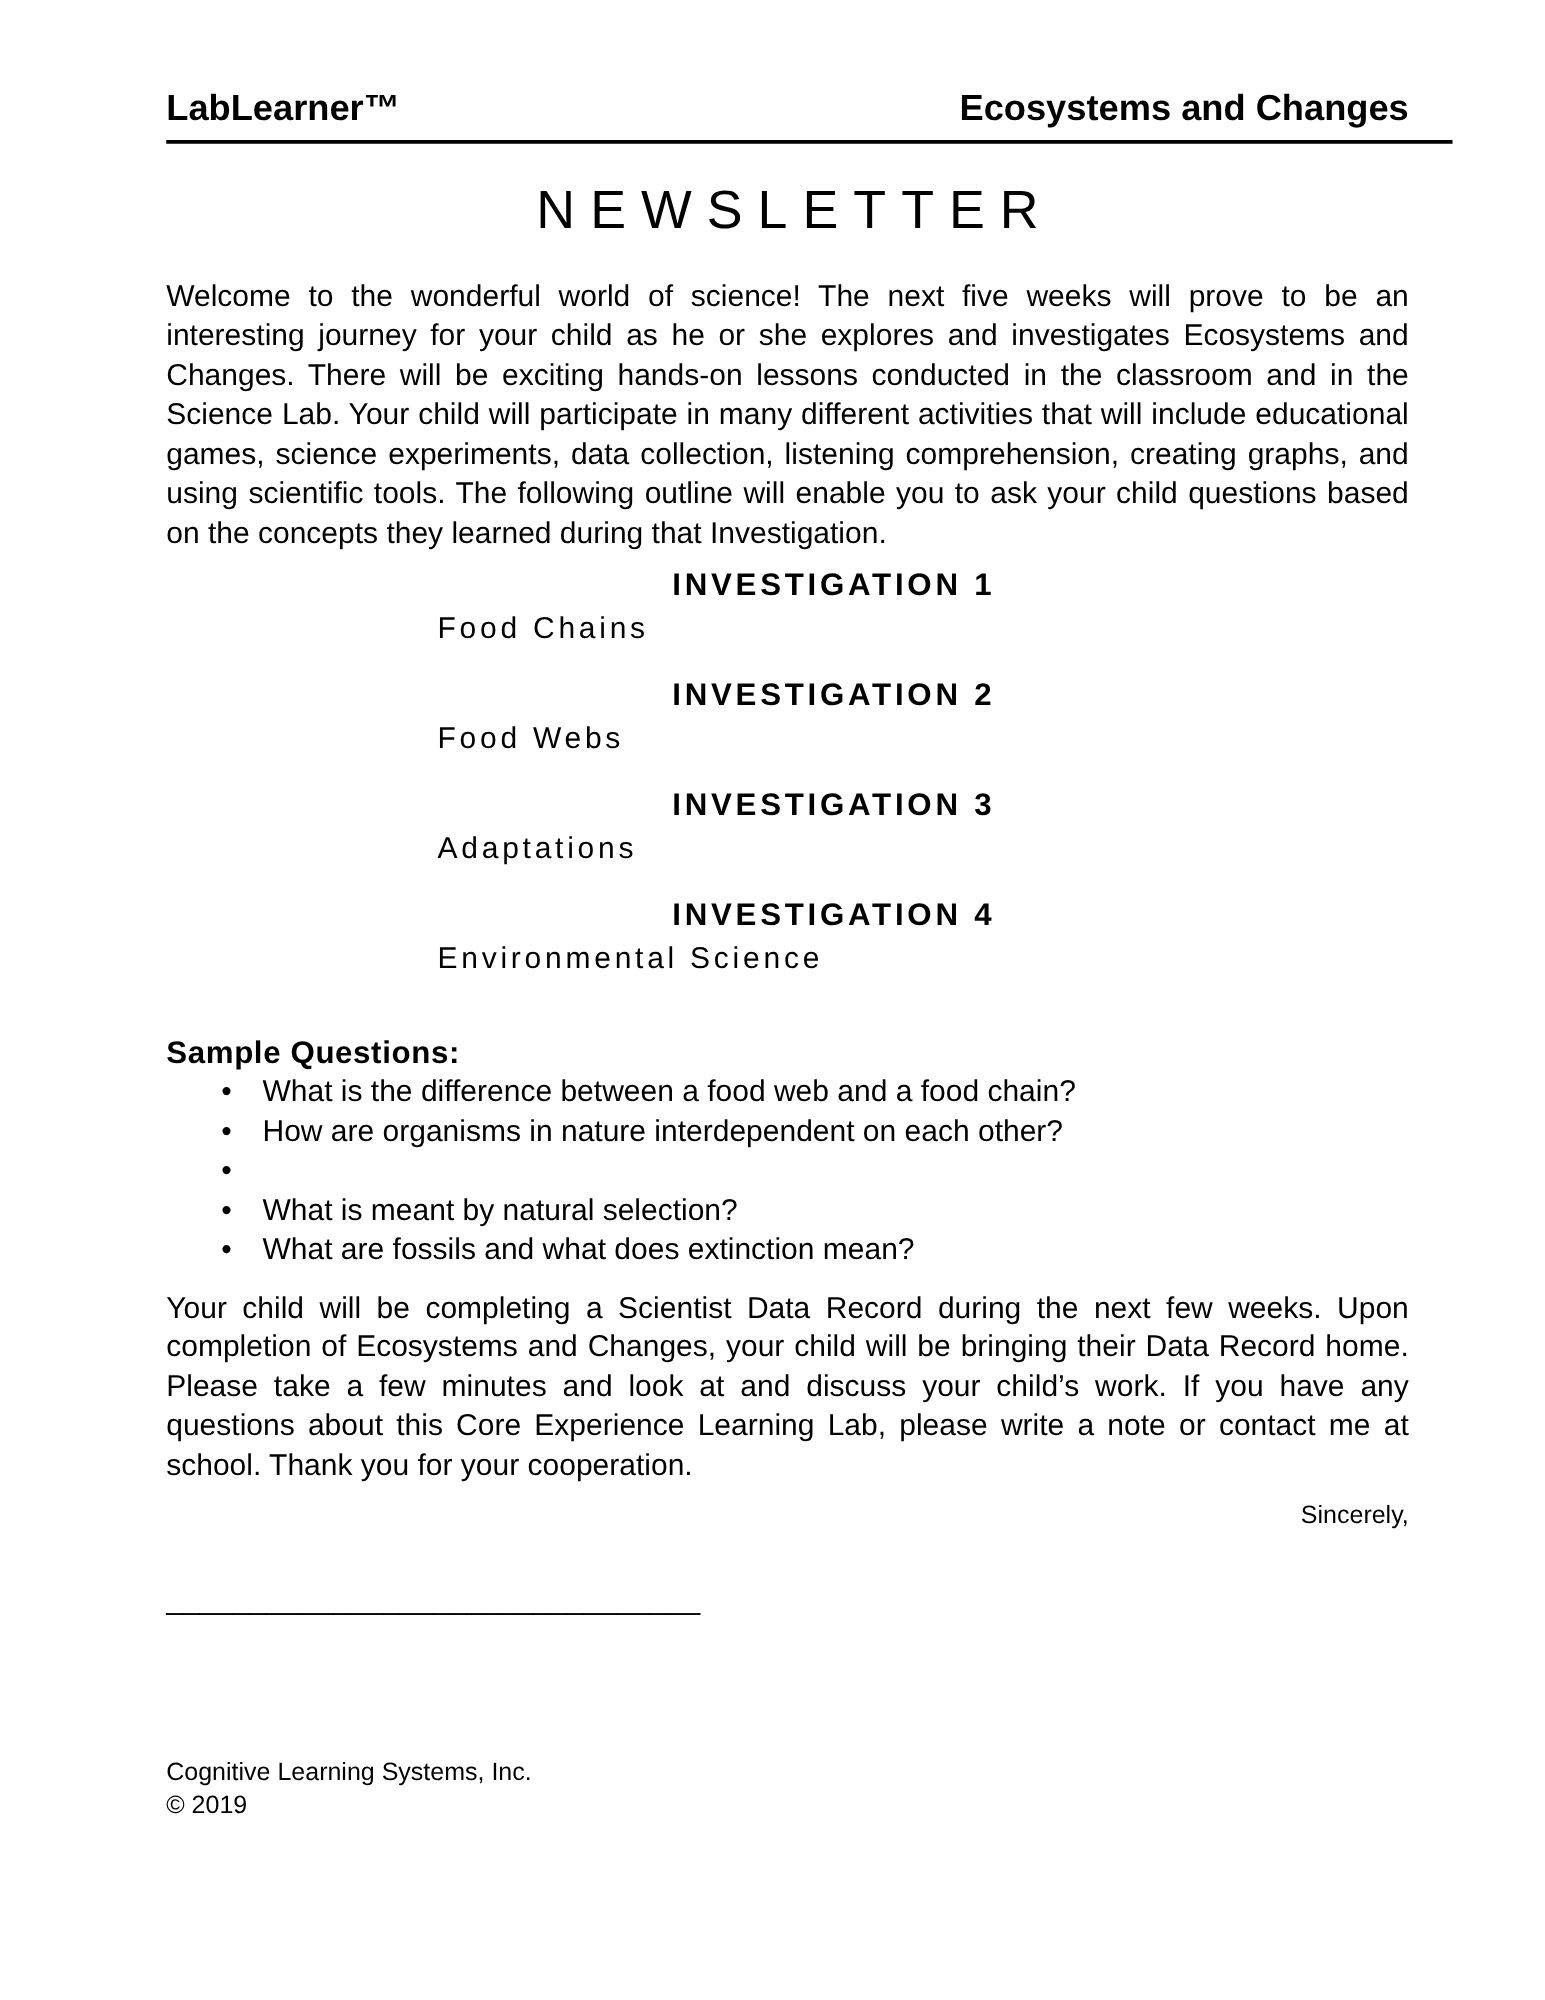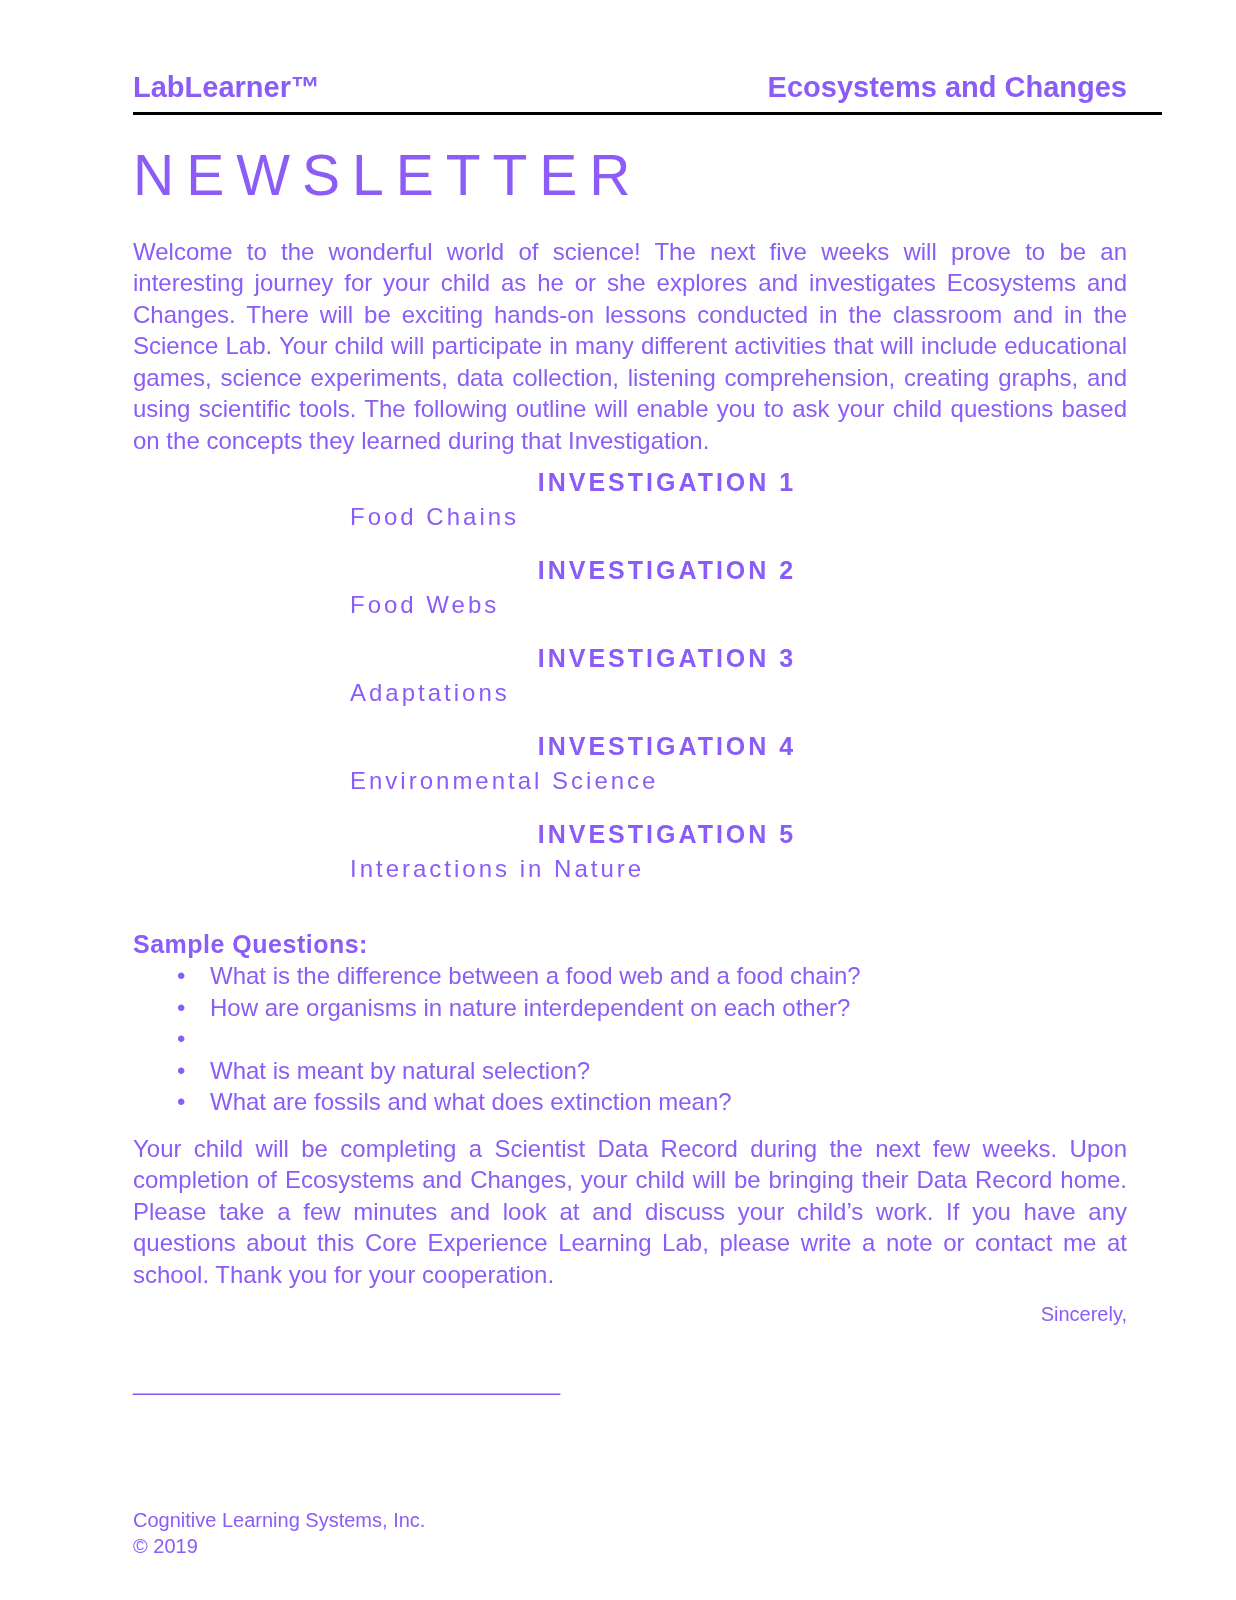--- a/index.html
+++ b/index.html
@@ -3,21 +3,21 @@
 <meta charset="utf-8">
 <style>
   * { box-sizing: border-box; }
   html, body { margin: 0; padding: 0; background: #e8e8e8; }
   .page {
     position: relative;
     width: 1236px;
     height: 1600px;
     margin: 0 auto;
     background: #ffffff;
-    color: #8b5cf6;
+    color: #000000;
     font-family: "Liberation Sans", "DejaVu Sans", sans-serif;
     overflow: hidden;
     padding: 72px 109px 0 133px;
   }
 
   
   .doc-header {
     display: flex;
     justify-content: space-between;
     align-items: baseline;
@@ -25,22 +25,22 @@
     font-size: 29px;
     line-height: 1.1;
     border-bottom: 3px solid #000;
     padding-bottom: 8px;
     margin-right: -35px;   
     padding-right: 35px;
   }
 
   .newsletter-title {
     margin: 32px -12px 0 0;
-    text-align: left;
-    font-size: 57px;
+    text-align: center;
+    font-size: 43px;
     font-weight: 400;
     letter-spacing: 12px;
     line-height: 1;
     white-space: nowrap;
   }
 
   .body-text {
     font-size: 24px;
     line-height: 31.5px;
     text-align: justify;
@@ -131,24 +131,20 @@
       <div class="inv-topic">Food Webs</div>
     </div>
     <div class="inv">
       <div class="inv-heading">INVESTIGATION 3</div>
       <div class="inv-topic">Adaptations</div>
     </div>
     <div class="inv">
       <div class="inv-heading">INVESTIGATION 4</div>
       <div class="inv-topic">Environmental Science</div>
     </div>
-    <div class="inv">
-      <div class="inv-heading">INVESTIGATION 5</div>
-      <div class="inv-topic">Interactions in Nature</div>
-    </div>
   </section>
 
   <section class="questions">
     <h2>Sample Questions:</h2>
     <ul>
       <li>
         <span class="bullet">•</span>
         <span>What is the difference between a food web and a food chain?</span>
       </li>
       <li>

